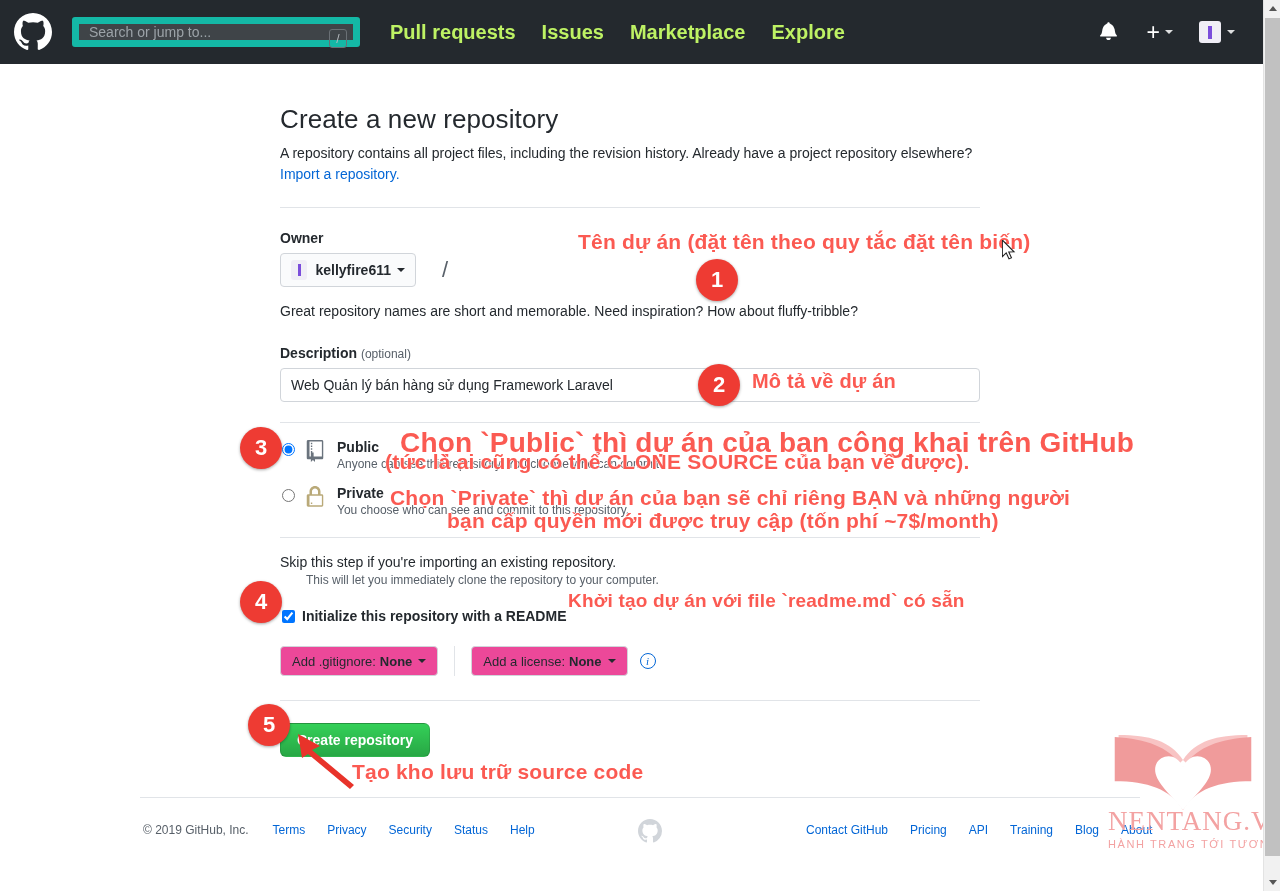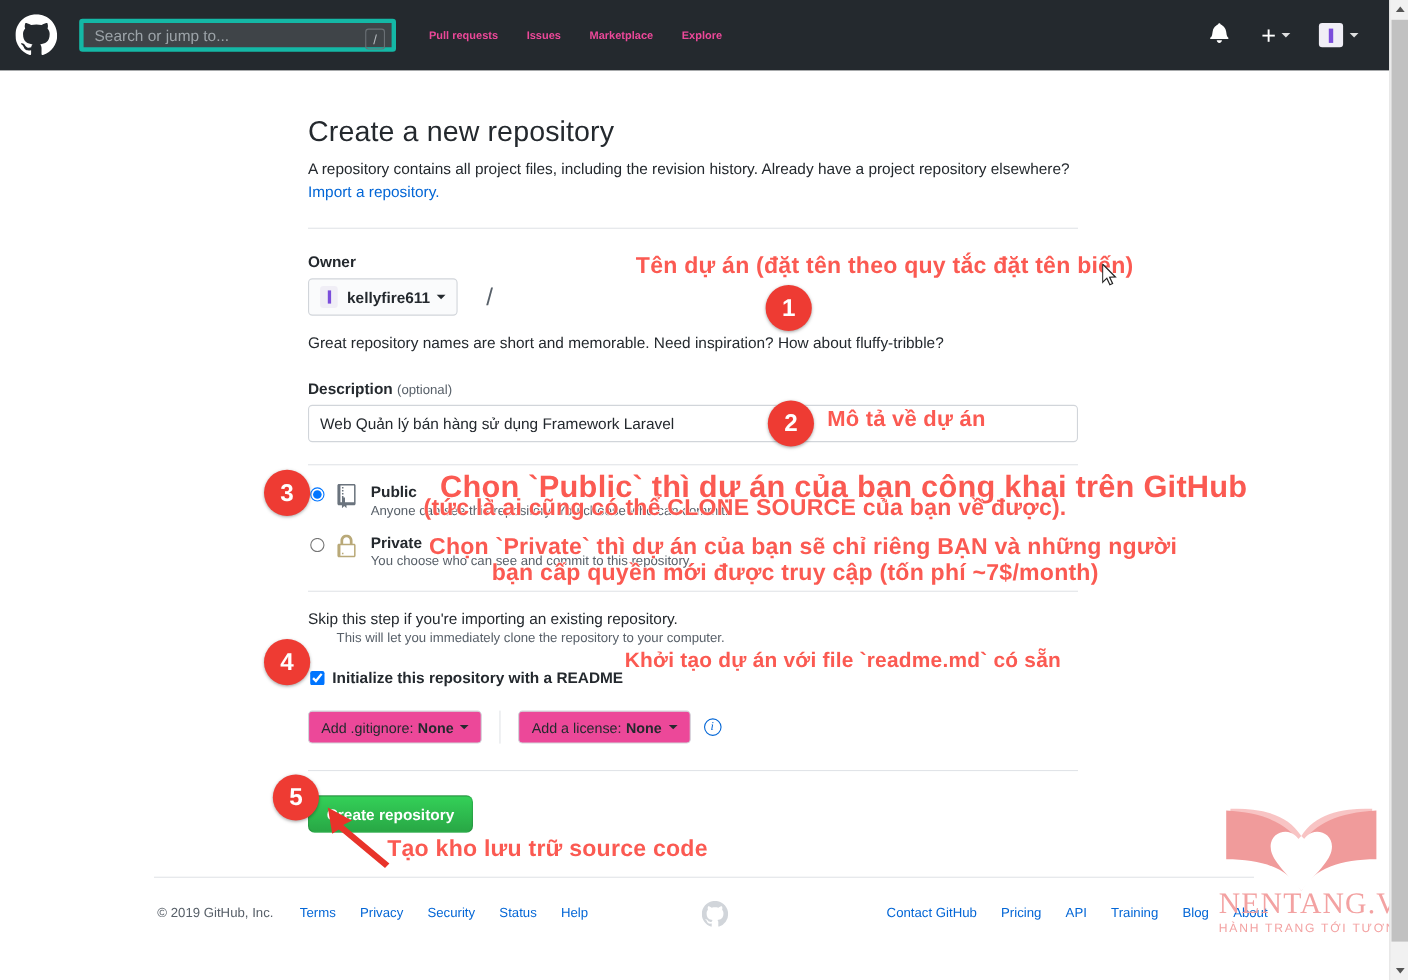--- a/index.html
+++ b/index.html
@@ -17,38 +17,38 @@
   #header {
     position:absolute; top:0; left:0; width:1263px; height:64px;
     background:#24292e;
     display:flex; align-items:center;
   }
   #gh-logo { margin-left:14px; width:38px; height:38px; display:block; }
   #gh-logo svg { width:38px; height:38px; fill:#ffffff; }
 
   #search-box {
     margin-left:20px; width:288px; height:30px;
-    background:#3f4448; border:4px solid #14b8a6; border-radius:3px;
+    background:#3f4448; border:7px solid #14b8a6; border-radius:3px;
     display:flex; align-items:center; padding:0 8px;
     position:relative;
   }
   #search-input {
     background:transparent; border:0; outline:none;
     color:#d5d8da; font-size:14px; font-family:"Liberation Sans", sans-serif;
     width:250px; height:26px;
   }
   #search-input::placeholder { color:#9ca3a8; opacity:1; }
   #search-slash {
     position:absolute; right:6px; top:5px;
     width:18px; height:19px; border:1px solid #6a7075; border-radius:3px;
     color:#b6bbbf; font-size:12px; line-height:18px; text-align:center;
   }
 
   .nav-link {
-    color:#ec4899; font-size:10px; font-weight:bold; margin-left:26px;
+    color:#bef264; font-size:20px; font-weight:bold; margin-left:26px;
     text-decoration:none; white-space:nowrap;text-align:right;
   }
   #nav-left { display:flex; align-items:center; margin-left:4px; }
 
   #header-right {
     position:absolute; right:28px; top:0; height:64px;
     display:flex; align-items:center;
   }
   #bell-icon svg { width:17px; height:19px; fill:#ffffff; }
   #plus-group, #avatar-group { display:flex; align-items:center; }

